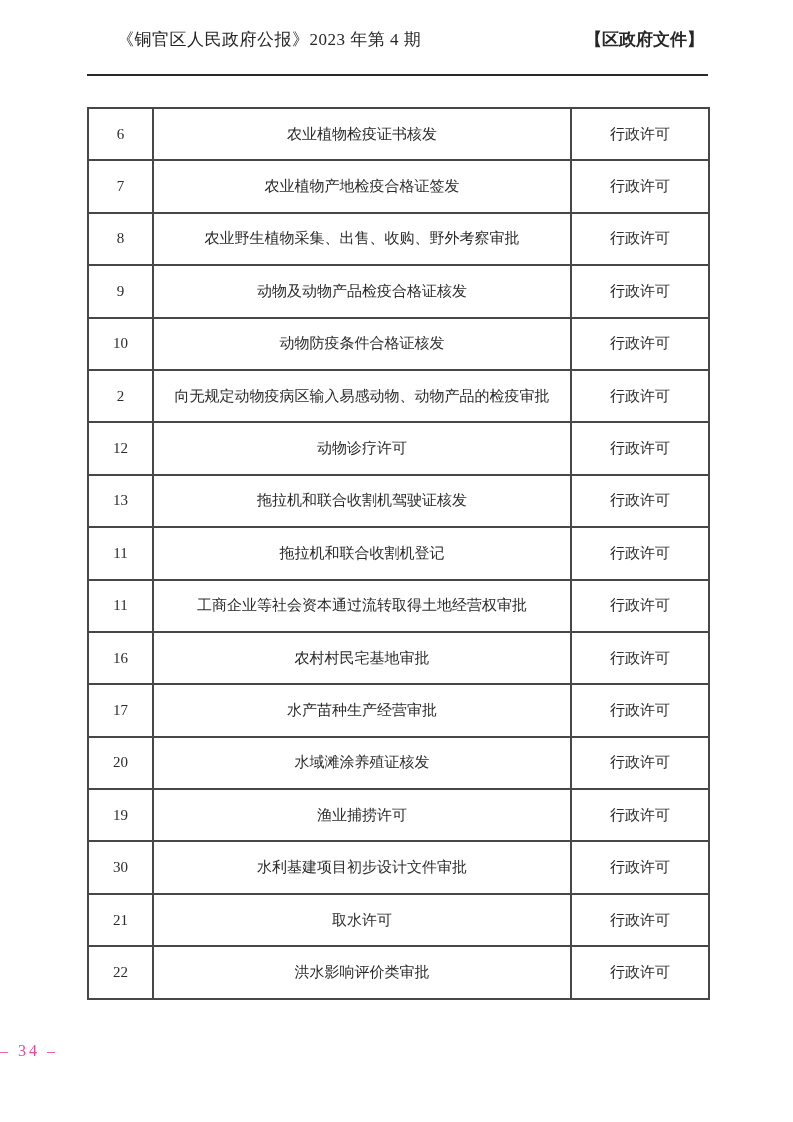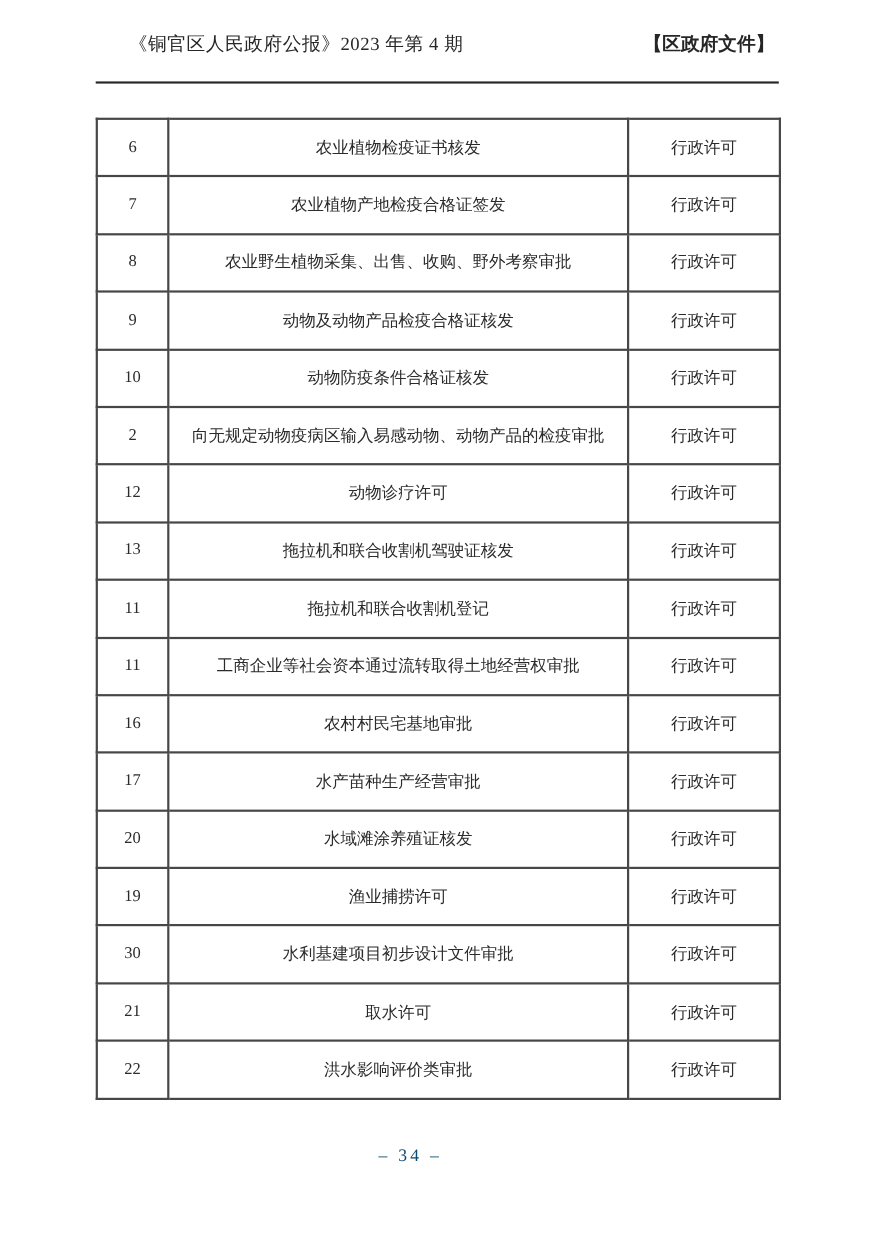--- a/index.html
+++ b/index.html
@@ -63,24 +63,23 @@
     white-space: nowrap;
   }
   col.c-no   { width: 65px; }
   col.c-item { width: 418px; }
   col.c-type { width: 138px; }
   .footer {
     position: absolute;
     left: 0;
     top: 1042px;
     width: 746px;
-    text-align: center;
     font-size: 16px;
     letter-spacing: 3px;
-    color: #0c4a6e;
+    color: #ec4899;
   }
 </style>
 </head>
 <body>
 
 <div class="page">
 
   <div class="header">
     <span class="header-left">《铜官区人民政府公报》2023 年第 4 期</span>
     <span class="header-right">【区政府文件】</span>

